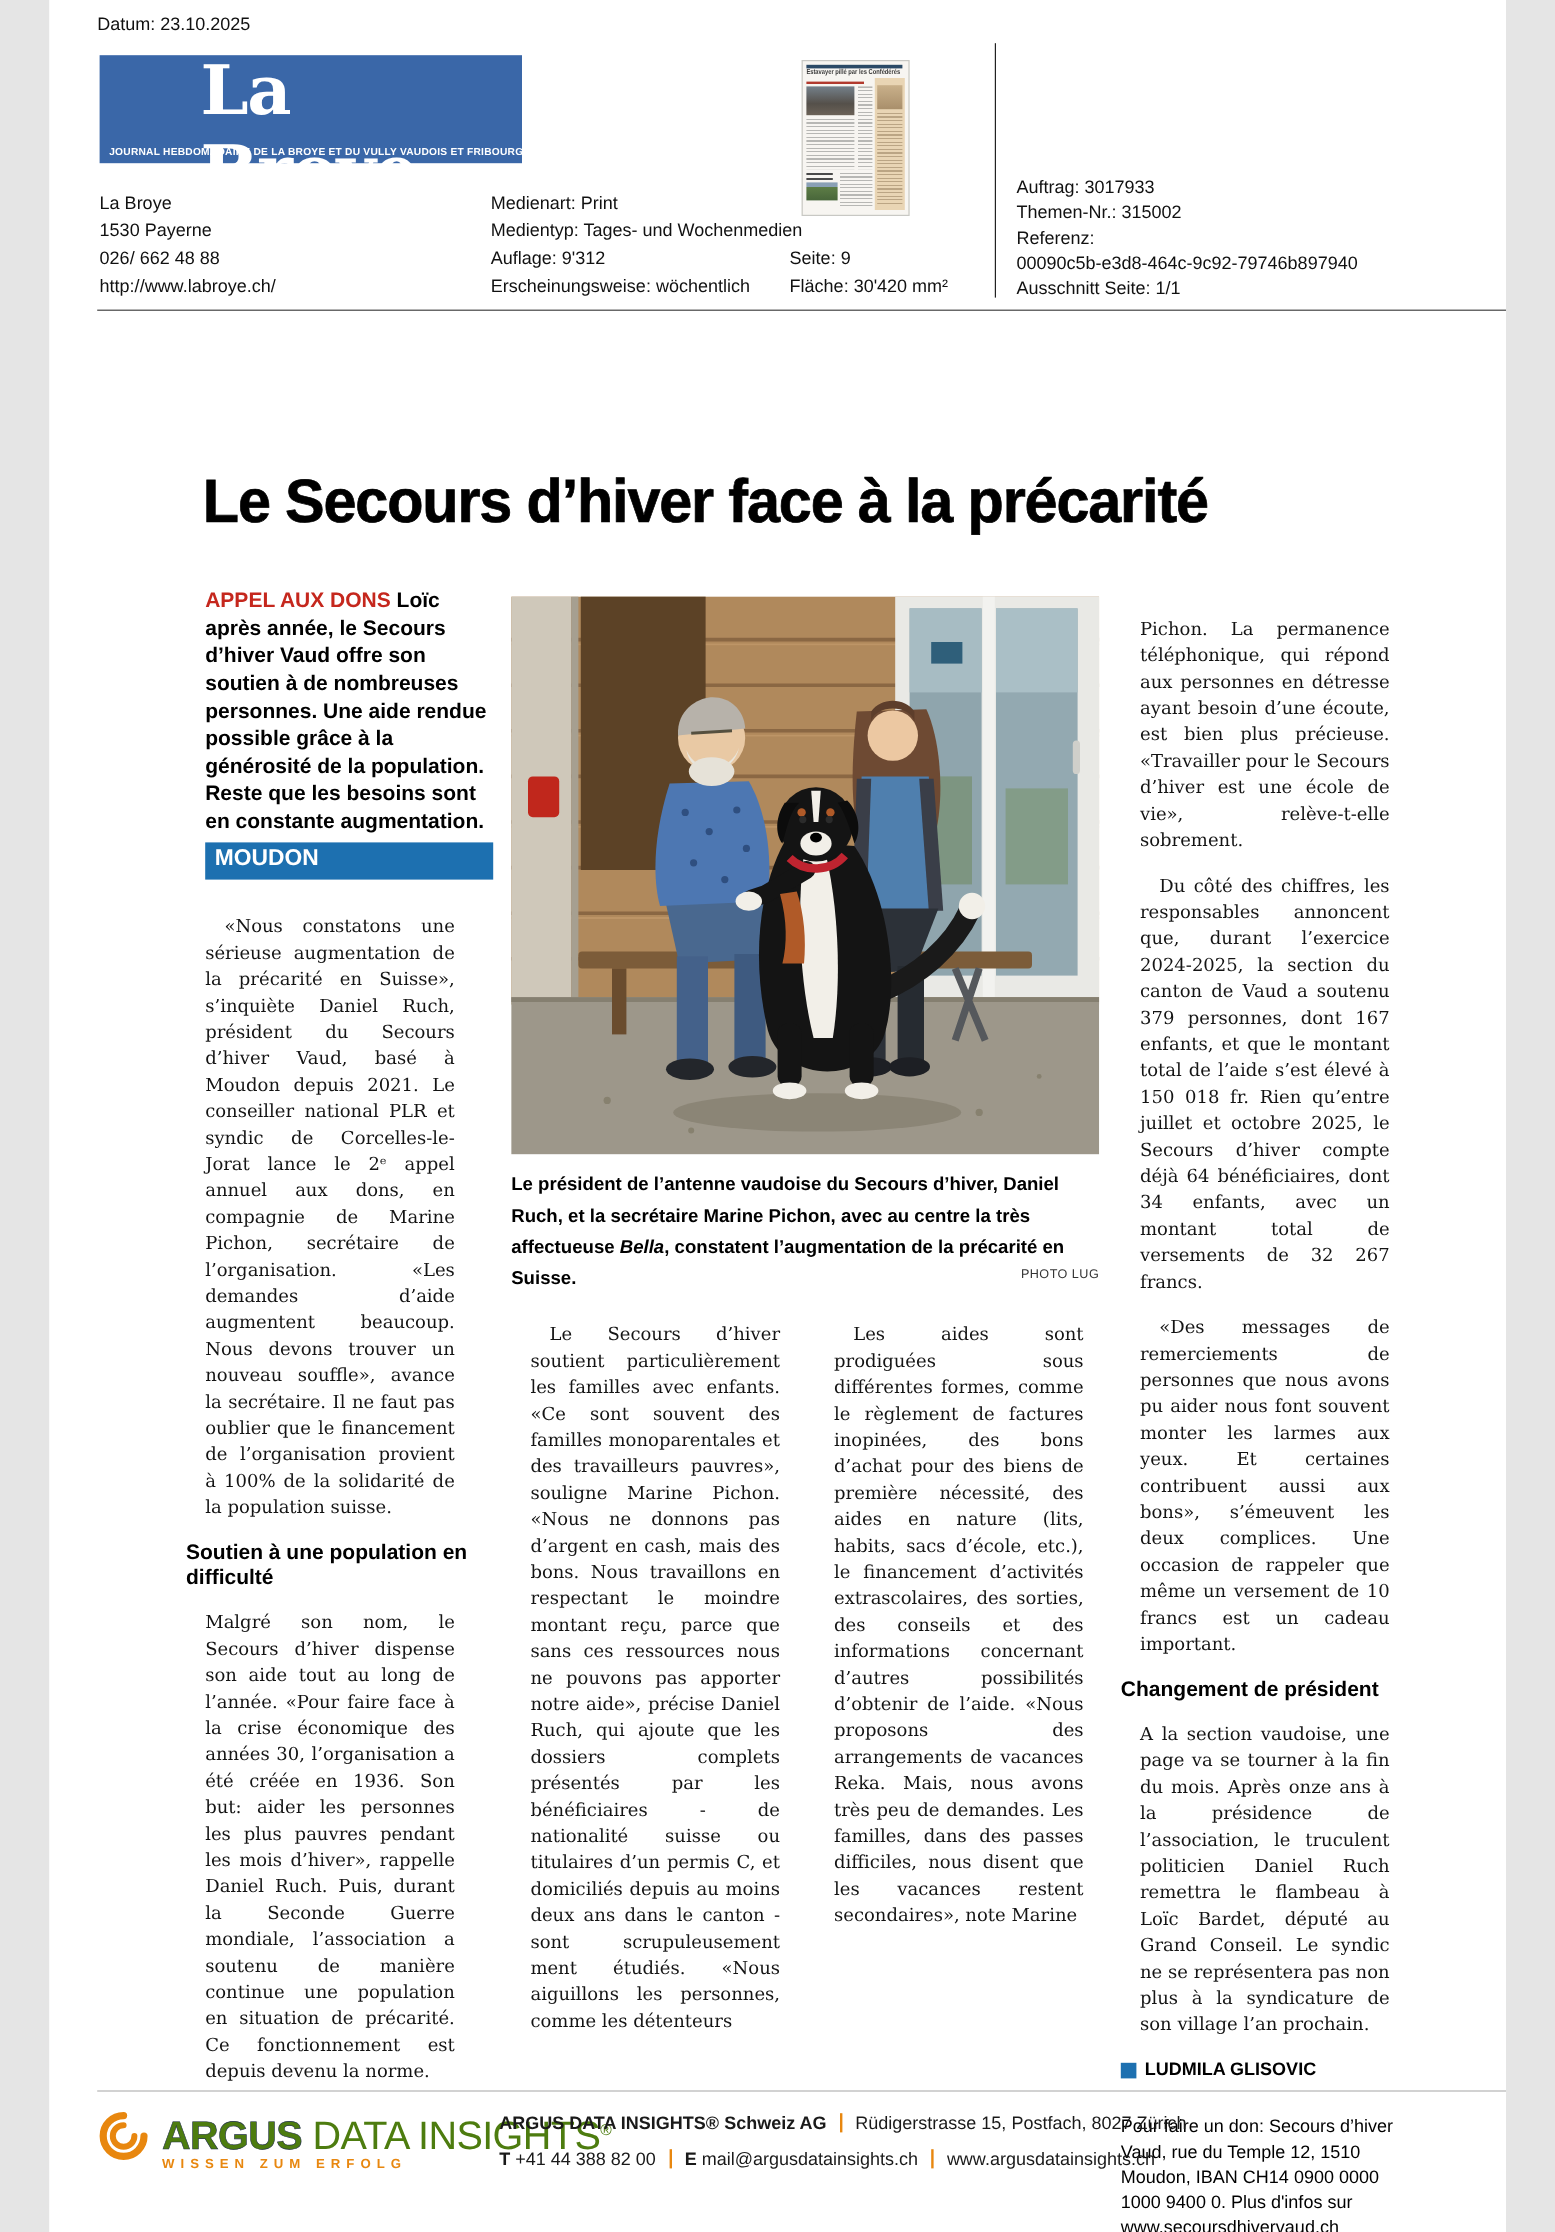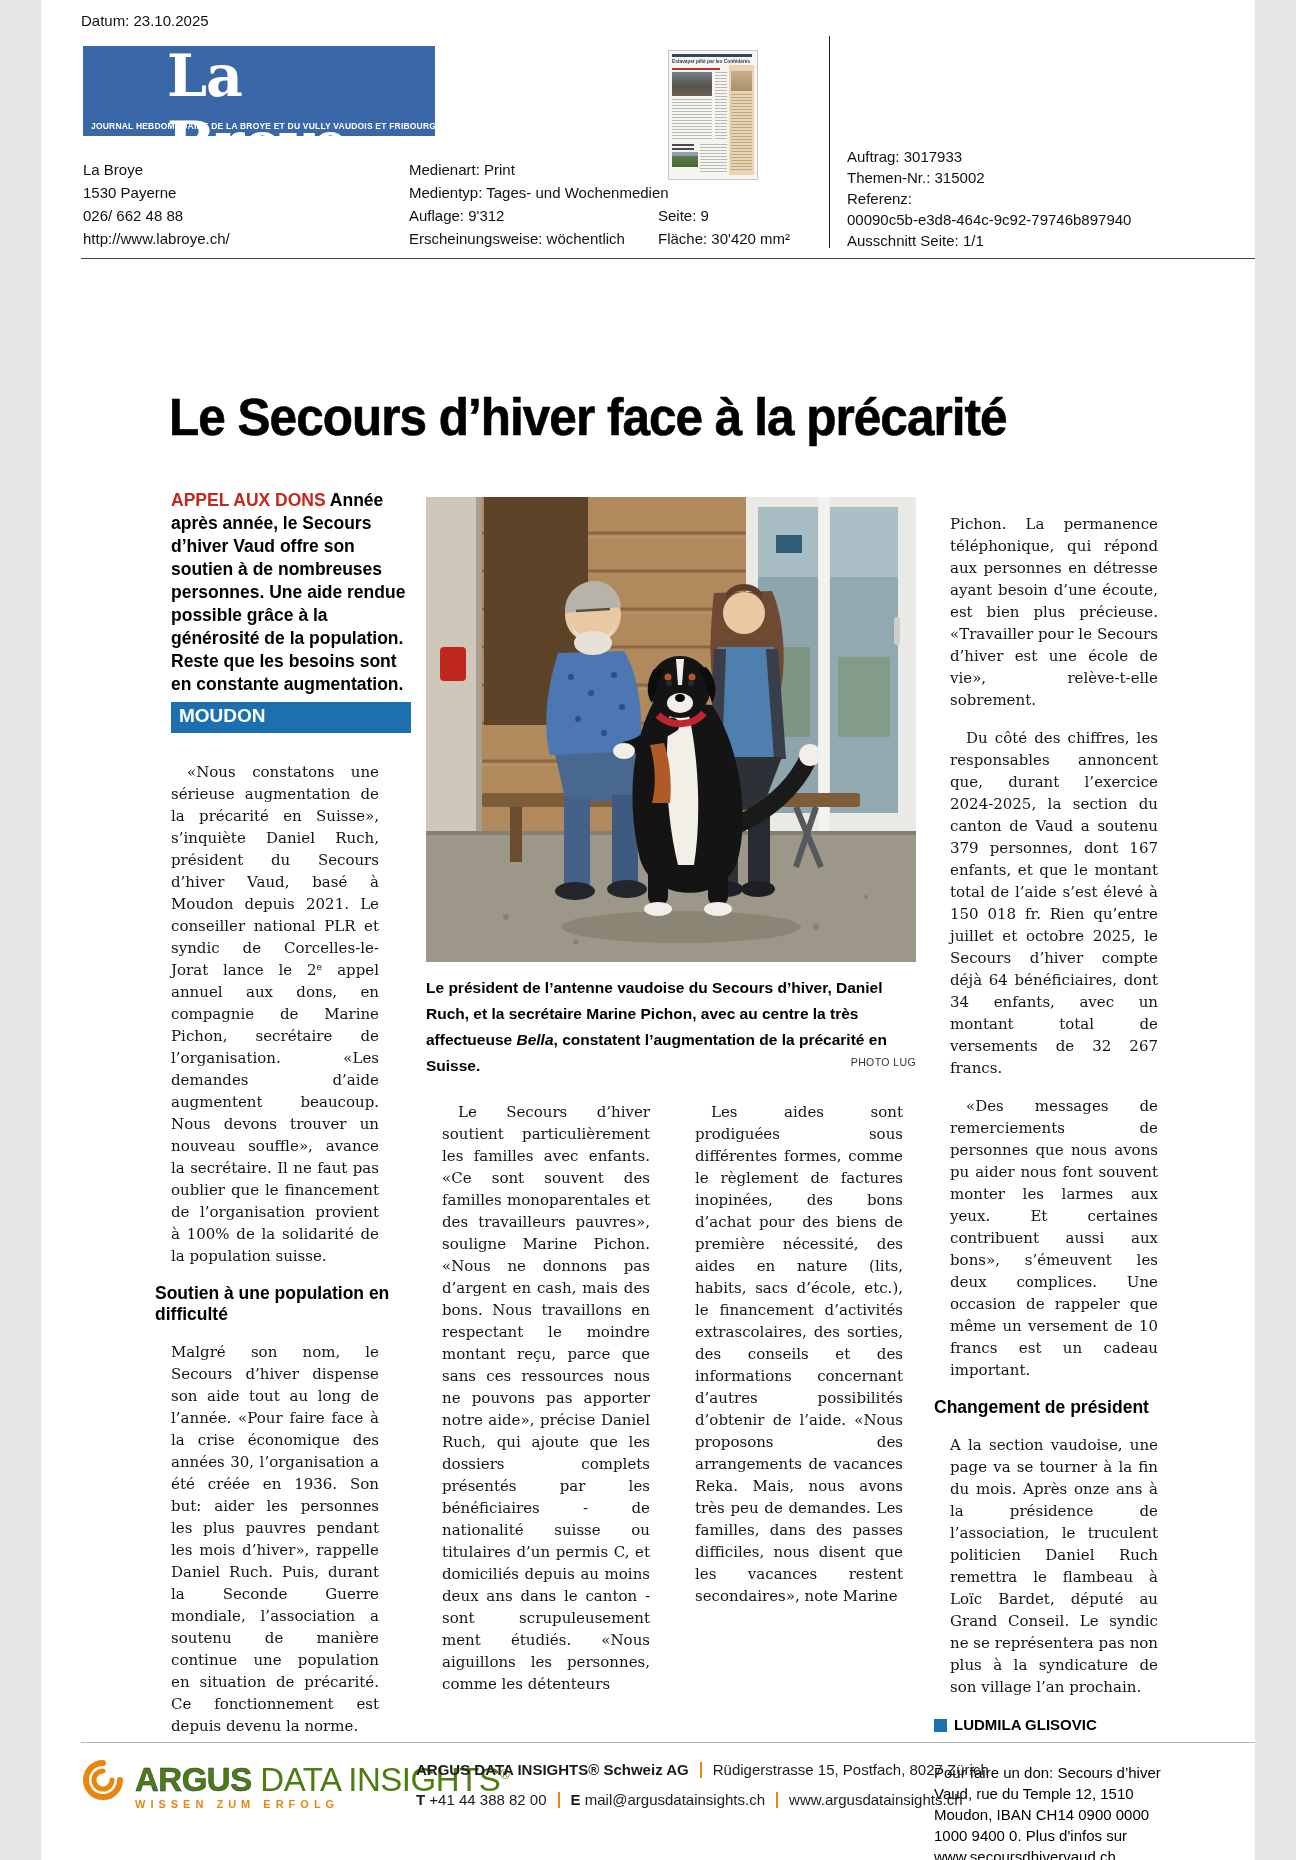--- a/index.html
+++ b/index.html
@@ -136,21 +136,21 @@
     <div>00090c5b-e3d8-464c-9c92-79746b897940</div>
     <div>Ausschnitt Seite: 1/1</div>
   </div>
 
   <div class="abs rule-h"></div>
 
   <h1 class="abs headline" style="margin:0;">Le Secours d’hiver face à la précarité</h1>
 
   <div class="abs lead-block">
     <span class="kicker">APPEL AUX DONS</span>
-    <span>Année après année, le Secours d’hiver Vaud offre son soutien à de nombreuses personnes. Une aide rendue possible grâce à la générosité de la population. Reste que les besoins sont en constante augmentation.</span>
+    <span>Loïc après année, le Secours d’hiver Vaud offre son soutien à de nombreuses personnes. Une aide rendue possible grâce à la générosité de la population. Reste que les besoins sont en constante augmentation.</span>
   </div>
 
   <div class="abs moudon">MOUDON</div>
 
   <div class="abs bodycol col1-body">
     <p class="ind">«Nous constatons une sérieuse augmentation de la précarité en Suisse», s’inquiète Daniel Ruch, président du Secours d’hiver Vaud, basé à Moudon depuis 2021. Le conseiller national PLR et syndic de Corcelles-le-Jorat lance le 2ᵉ appel annuel aux dons, en compagnie de Marine Pichon, secrétaire de l’organisation. «Les demandes d’aide augmentent beaucoup. Nous devons trouver un nouveau souffle», avance la secrétaire. Il ne faut pas oublier que le financement de l’organisation provient à 100% de la solidarité de la population suisse.</p>
     <div class="subhead">Soutien à une population en difficulté</div>
     <p>Malgré son nom, le Secours d’hiver dispense son aide tout au long de l’année. «Pour faire face à la crise économique des années 30, l’organisation a été créée en 1936. Son but: aider les personnes les plus pauvres pendant les mois d’hiver», rappelle Daniel Ruch. Puis, durant la Seconde Guerre mondiale, l’association a soutenu de manière continue une population en situation de précarité. Ce fonctionnement est depuis devenu la norme.</p>
   </div>
 

